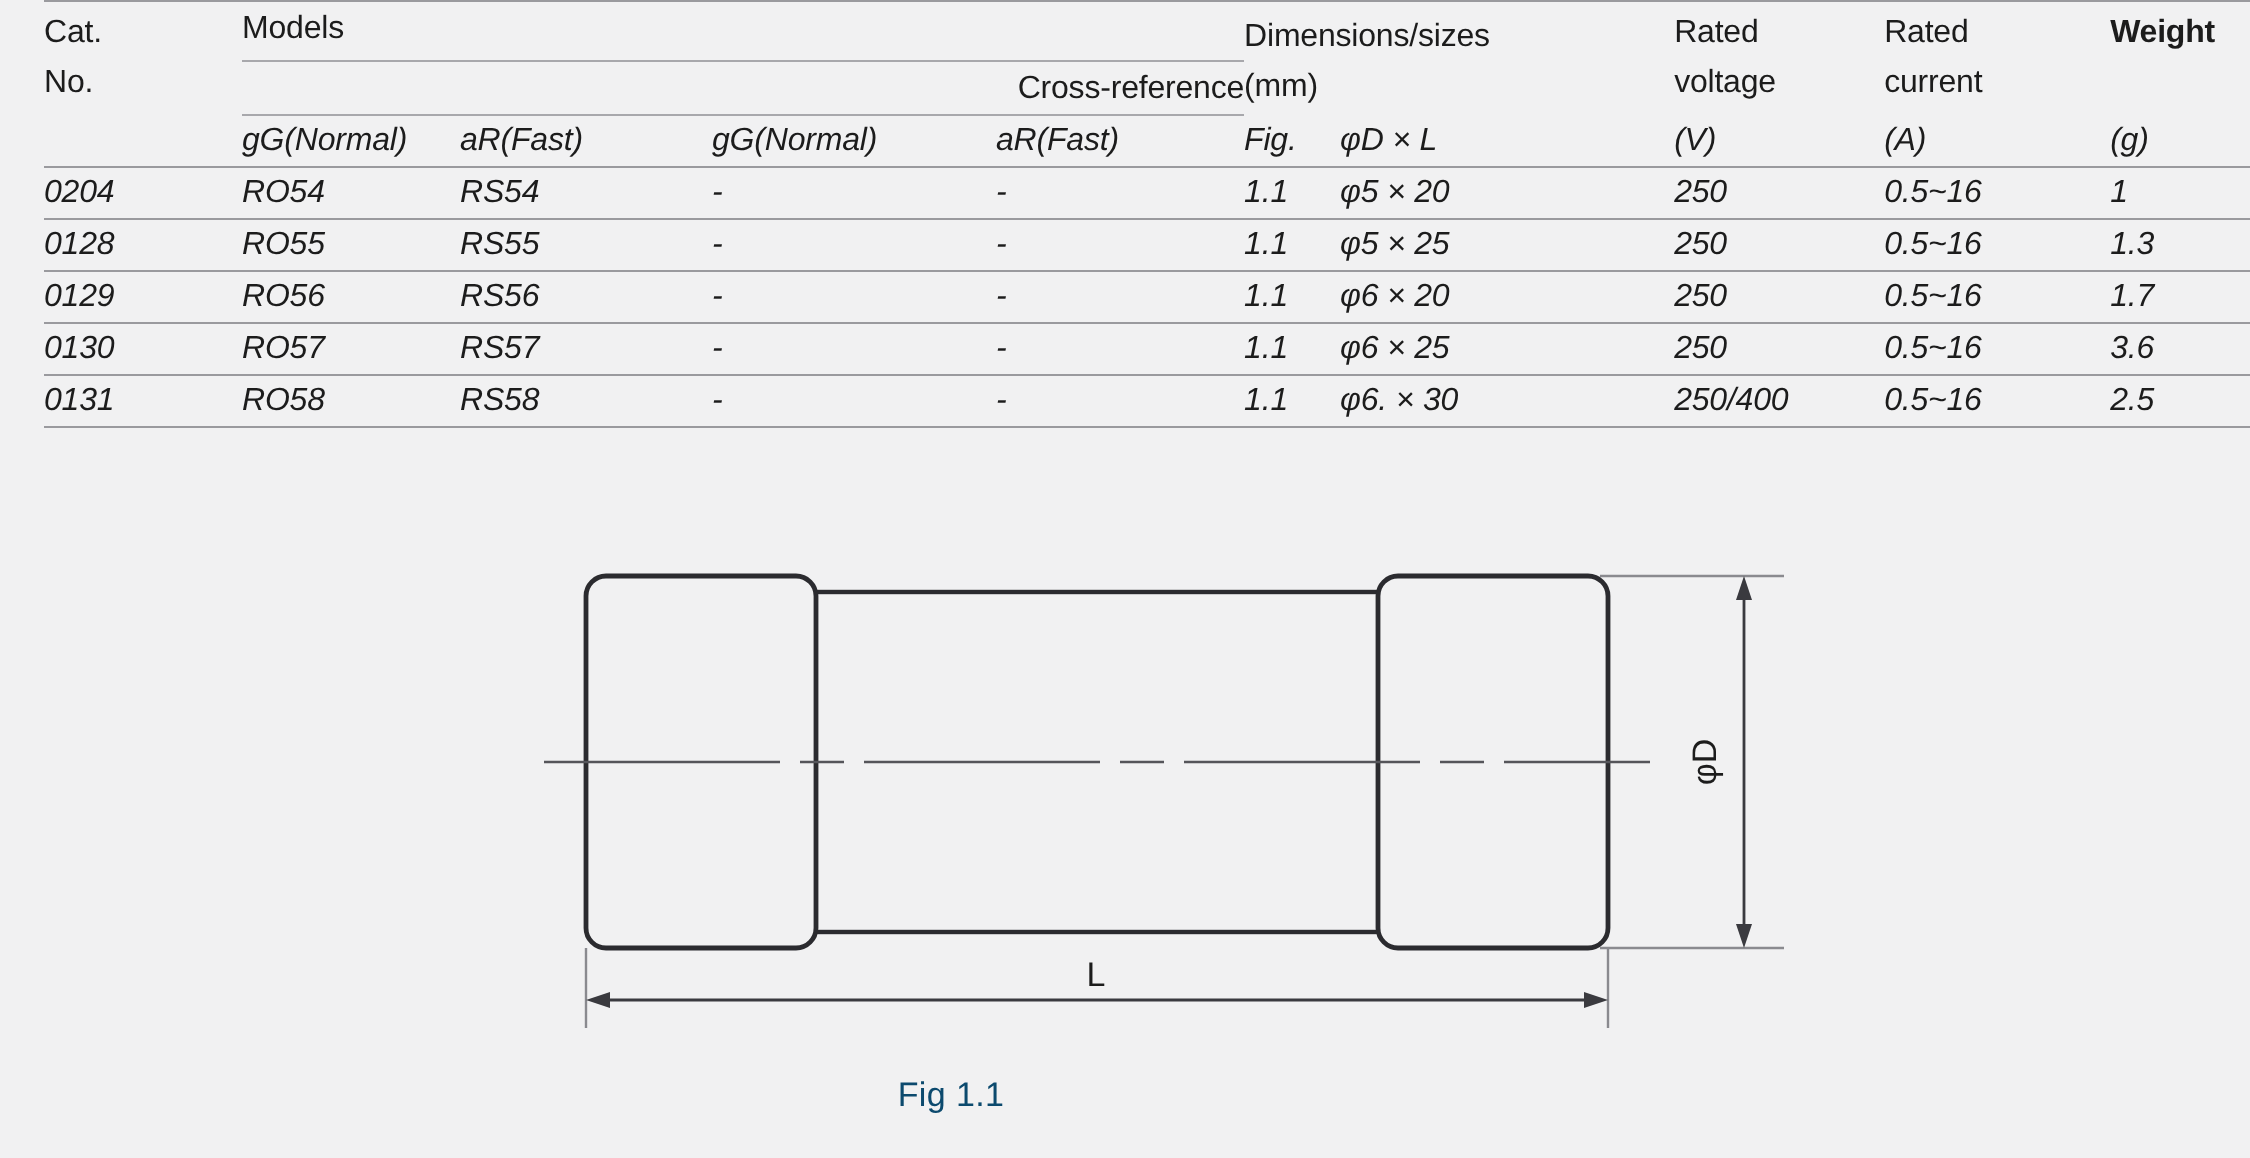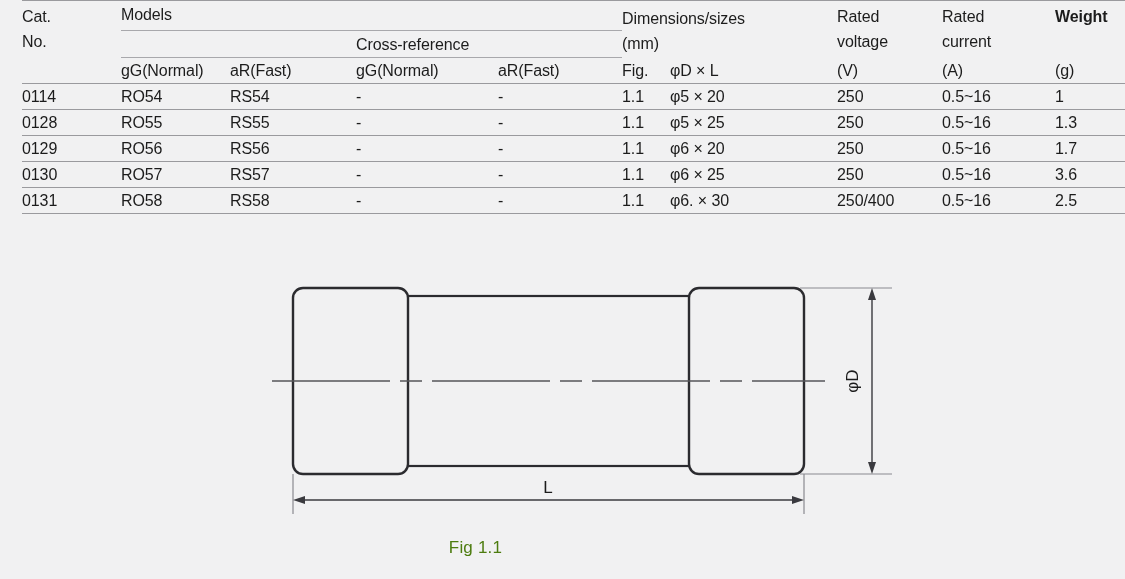--- a/index.html
+++ b/index.html
@@ -39,21 +39,21 @@
     text-align: left;
     vertical-align: bottom;
     line-height: 25px;
     height: 25px;
     white-space: nowrap;
     letter-spacing: -0.1px;
   }
 
   
   .rule-top    { border-top: 1.4px solid #9a9a9e; }
-  .rule-bottom { border-bottom: 1.4px solid #9a9a9e; }
+  .rule-bottom { border-bottom: 1.4px solid #9a9a9e; font-style: italic; }
   .rule-thin   { border-bottom: 1.2px solid #a8a8ac; }
 
   
   col.c-cat  { width: 99px;  }
   col.c-gg   { width: 109px; }
   col.c-ar   { width: 126px; }
   col.c-xgg  { width: 142px; }
   col.c-xar  { width: 124px; }
   col.c-fig  { width: 48px;  }
   col.c-dim  { width: 167px; }
@@ -75,21 +75,21 @@
     height: 329px;
   }
   .figure-area svg { display: block; }
   .fig-caption {
     position: absolute;
     left: 0;
     top: 288px;
     width: 951px;
     text-align: center;
     font-size: 17px;
-    color: #4d7c0f;
+    color: #0c4a6e;
     letter-spacing: 0.2px;
   }
 </style>
 </head>
 <body>
 
 <div class="spec-table-wrap">
   <table class="spec-table">
     <colgroup>
       <col class="c-cat">
@@ -123,39 +123,39 @@
           <div>Rated</div>
           <div>current</div>
         </td>
         <td class="rule-top cell-pad" rowspan="2" style="vertical-align:top;padding-top:3px;font-weight:bold;">
           <div>Weight</div>
         </td>
       </tr>
 
       <tr class="hdr-row">
         <td class="rule-thin" colspan="2" style="height:26px;"></td>
-        <td class="rule-thin cell-pad" colspan="2" style="height:26px;">Cross-reference</td>
+        <td class="rule-thin cell-pad" colspan="2" style="height:26px;text-align:right;">Cross-reference</td>
       </tr>
 
       <tr class="hdr-row">
         <td class="rule-bottom"></td>
         <td class="rule-bottom cell-pad">gG(Normal)</td>
         <td class="rule-bottom cell-pad">aR(Fast)</td>
         <td class="rule-bottom cell-pad">gG(Normal)</td>
         <td class="rule-bottom cell-pad">aR(Fast)</td>
         <td class="rule-bottom cell-pad">Fig.</td>
         <td class="rule-bottom cell-pad">φD × L</td>
         <td class="rule-bottom cell-pad">(V)</td>
         <td class="rule-bottom cell-pad">(A)</td>
         <td class="rule-bottom cell-pad">(g)</td>
       </tr>
     </thead>
     <tbody>
         <tr class="body-row">
-          <td class="rule-bottom cell-pad">0114</td>
+          <td class="rule-bottom cell-pad">0204</td>
           <td class="rule-bottom cell-pad">RO54</td>
           <td class="rule-bottom cell-pad">RS54</td>
           <td class="rule-bottom cell-pad">-</td>
           <td class="rule-bottom cell-pad">-</td>
           <td class="rule-bottom cell-pad">1.1</td>
           <td class="rule-bottom cell-pad">φ5 × 20</td>
           <td class="rule-bottom cell-pad">250</td>
           <td class="rule-bottom cell-pad">0.5~16</td>
           <td class="rule-bottom cell-pad">1</td>
         </tr>

